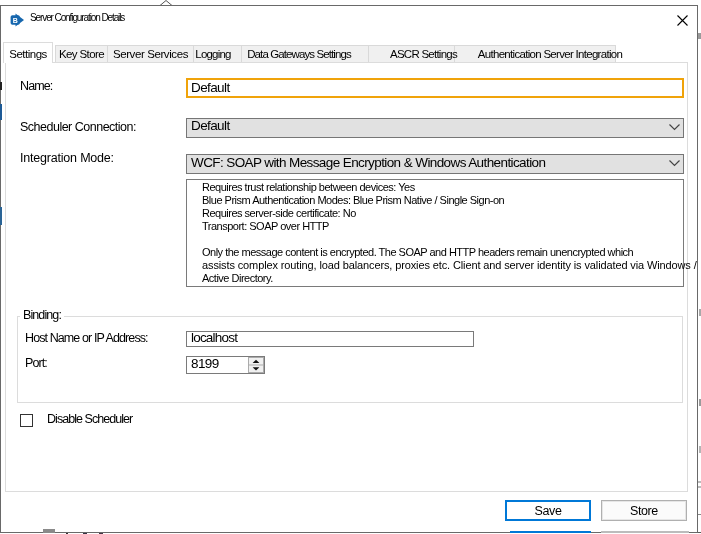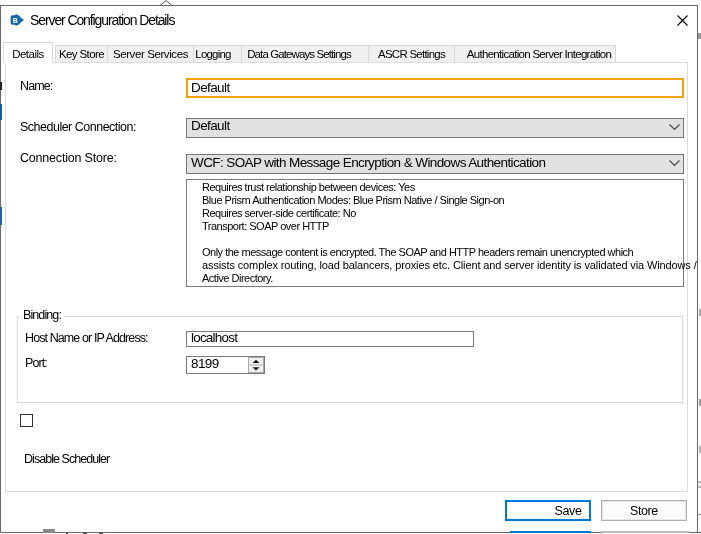--- a/index.html
+++ b/index.html
@@ -34,51 +34,51 @@
 <div class="abs" style="left:0px;top:207px;width:2px;height:18px;background:#2a6496;"></div>
 <div class="abs" style="left:699px;top:309px;width:2px;height:7px;background:#a8a8a8;"></div>
 <div class="abs" style="left:699px;top:399px;width:2px;height:7px;background:#9a9a9a;"></div>
 <div class="abs" style="left:699px;top:446px;width:2px;height:7px;background:#b5b5b5;"></div>
 
 <svg class="abs" style="left:10px;top:12px;" width="15" height="16" viewBox="0 0 15 16">
   <path d="M5.5 1.5 L14 8 L5.5 14.5 Z" fill="#1767ae"></path>
   <rect x="0.6" y="3.2" width="9.2" height="9.6" rx="1.8" fill="#1767ae"></rect>
   <text x="5.2" y="10.6" font-size="7" font-weight="bold" fill="#fff" font-family="Liberation Sans" text-anchor="middle">B</text>
 </svg>
-<div class="abs" style="left:30px;top:12px;font-size:14px;letter-spacing:-1.1px;white-space:nowrap;">Server Configuration Details</div>
+<div class="abs" style="left:30px;top:12px;font-size:10px;letter-spacing:-1.1px;white-space:nowrap;">Server Configuration Details</div>
 <svg class="abs" style="left:676px;top:14px;" width="13" height="13" viewBox="0 0 13 13">
   <path d="M1.5 1.5 L11.5 11.5 M11.5 1.5 L1.5 11.5" stroke="#000" stroke-width="1.1"></path>
 </svg>
 
 <div class="abs" style="left:5px;top:62px;width:683px;height:430px;border:1px solid #dcdcdc;background:#fff;"></div>
 
 <div class="abs tabu" style="left:55px;top:45px;width:53px;height:17px;"></div>
 <div class="abs tabu" style="left:107px;top:45px;width:87px;height:17px;"></div>
 <div class="abs tabu" style="left:193px;top:45px;width:49px;height:17px;"></div>
 <div class="abs tabu" style="left:241px;top:45px;width:128px;height:17px;"></div>
 <div class="abs tabu" style="left:368px;top:45px;width:87px;height:17px;"></div>
 <div class="abs tabu" style="left:454px;top:45px;width:162px;height:17px;"></div>
 <style>
  .tabu{background:#f0f0f0;border:1px solid #d9d9d9;border-bottom:none;}
  .tabt{position:absolute;top:47.5px;font-size:11.5px;letter-spacing:-0.5px;white-space:nowrap;text-align:center;}
 </style>
 
 <div class="abs" style="left:3px;top:42px;width:50px;height:21px;background:#fff;border:1px solid #dcdcdc;border-bottom:none;"></div>
 
-<div class="tabt" style="left:3px;width:50px;">Details</div>
+<div class="tabt" style="left:3px;width:50px;">Settings</div>
 <div class="tabt" style="left:55px;width:53px;letter-spacing:-0.6px;">Key Store</div>
 <div class="tabt" style="left:107px;width:87px;letter-spacing:-0.4px;">Server Services</div>
 <div class="tabt" style="left:182px;width:62px;letter-spacing:-0.8px;">Logging</div>
 <div class="tabt" style="left:241px;width:116px;letter-spacing:-0.9px;">Data Gateways Settings</div>
-<div class="tabt" style="left:368px;width:87px;letter-spacing:-0.75px;">ASCR Settings</div>
-<div class="tabt" style="left:458px;width:162px;letter-spacing:-0.7px;">Authentication Server Integration</div>
+<div class="tabt" style="left:368px;width:87px;letter-spacing:-0.75px;padding-left:12px;">ASCR Settings</div>
+<div class="tabt" style="left:469px;width:162px;letter-spacing:-0.7px;">Authentication Server Integration</div>
 
 <div class="lbl" style="left:20px;top:79px;">Name:</div>
 <div class="lbl" style="left:20px;top:120px;letter-spacing:-0.5px;">Scheduler Connection:</div>
-<div class="lbl" style="left:20px;top:150.5px;letter-spacing:-0.2px;">Connection Store:</div>
+<div class="lbl" style="left:20px;top:150.5px;letter-spacing:-0.2px;">Integration Mode:</div>
 
 <div class="abs" style="left:186px;top:78px;width:498px;height:20px;border:2px solid #f0a30a;background:#fff;"></div>
 <div class="fld" style="left:191px;top:79.5px;">Default</div>
 
 <div class="abs combo" style="left:186px;top:118px;width:498px;height:20px;"></div>
 <div class="fld" style="left:191px;top:118px;">Default</div>
 <svg class="abs" style="left:669px;top:124px;" width="11" height="7" viewBox="0 0 11 7">
   <path d="M0.5 0.5 L5.5 5.5 L10.5 0.5" fill="none" stroke="#444" stroke-width="1.2"></path>
 </svg>
 
@@ -112,18 +112,18 @@
 <div class="abs" style="left:186px;top:356px;width:79px;height:18px;border:1px solid #7a7a7a;background:#fff;"></div>
 <div class="fld" style="left:191px;top:355.5px;">8199</div>
 <svg class="abs" style="left:248px;top:357px;" width="17" height="17" viewBox="0 0 17 17">
   <rect x="0.5" y="0.5" width="15" height="15" fill="#f0f0f0" stroke="#ababab"></rect>
   <line x1="0.5" y1="8" x2="15.5" y2="8" stroke="#ababab"></line>
   <path d="M4.6 6 L11.4 6 L8 2.8 Z" fill="#101010"></path>
   <path d="M4.6 10.2 L11.4 10.2 L8 13.4 Z" fill="#101010"></path>
 </svg>
 
 <div class="abs" style="left:20px;top:414px;width:13px;height:13px;border:1px solid #333;background:#fff;"></div>
-<div class="lbl" style="left:24px;top:412px;letter-spacing:-0.95px;margin-top:40px;">Disable Scheduler</div>
+<div class="lbl" style="left:47px;top:412px;letter-spacing:-0.95px;">Disable Scheduler</div>
 
 <div class="abs" style="left:505px;top:500px;width:86px;height:21px;border:2px solid #0078d7;background:#fff;"></div>
-<div class="lbl" style="left:505px;top:504px;width:86px;text-align:center;letter-spacing:-0.4px;padding-left:20px;">Save</div>
+<div class="lbl" style="left:505px;top:504px;width:86px;text-align:center;letter-spacing:-0.4px;">Save</div>
 <div class="abs" style="left:601px;top:500px;width:86px;height:21px;border:1px solid #b0b0b0;background:#fbfbfb;box-shadow:inset 0 0 0 1px #e6e6e6;"></div>
 <div class="lbl" style="left:601px;top:504px;width:86px;text-align:center;letter-spacing:-0.4px;">Store</div>
 
 </body></html>

